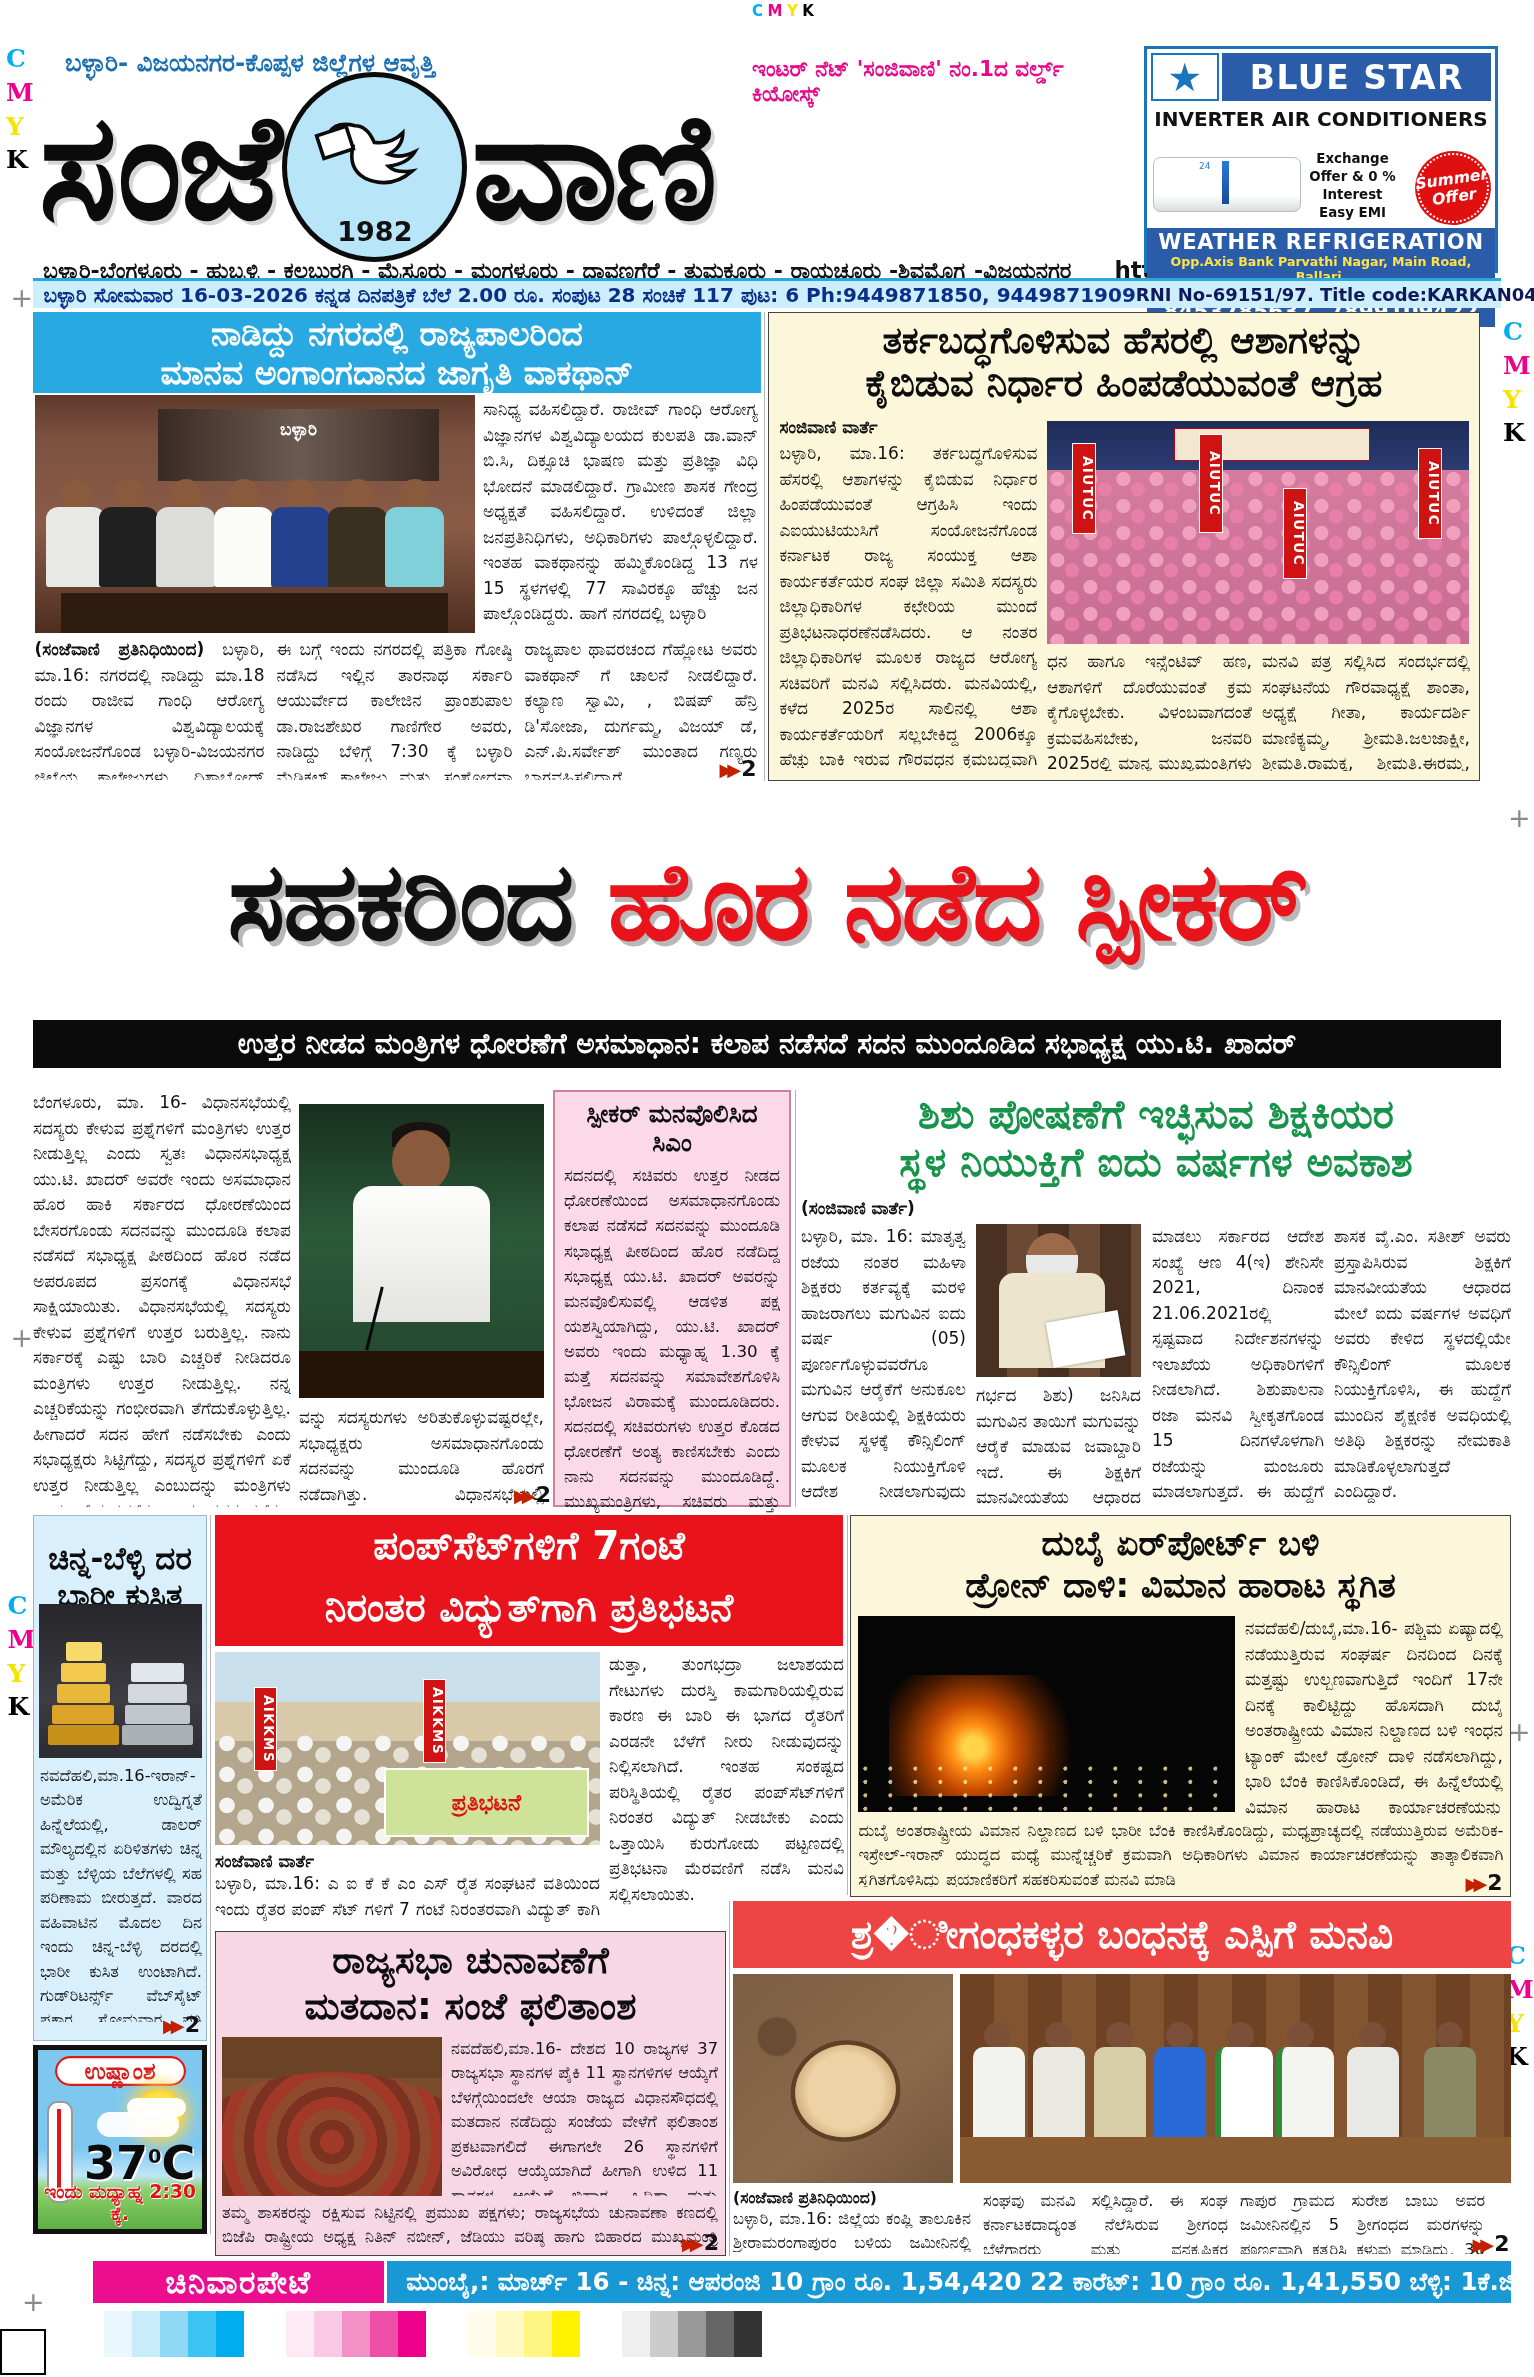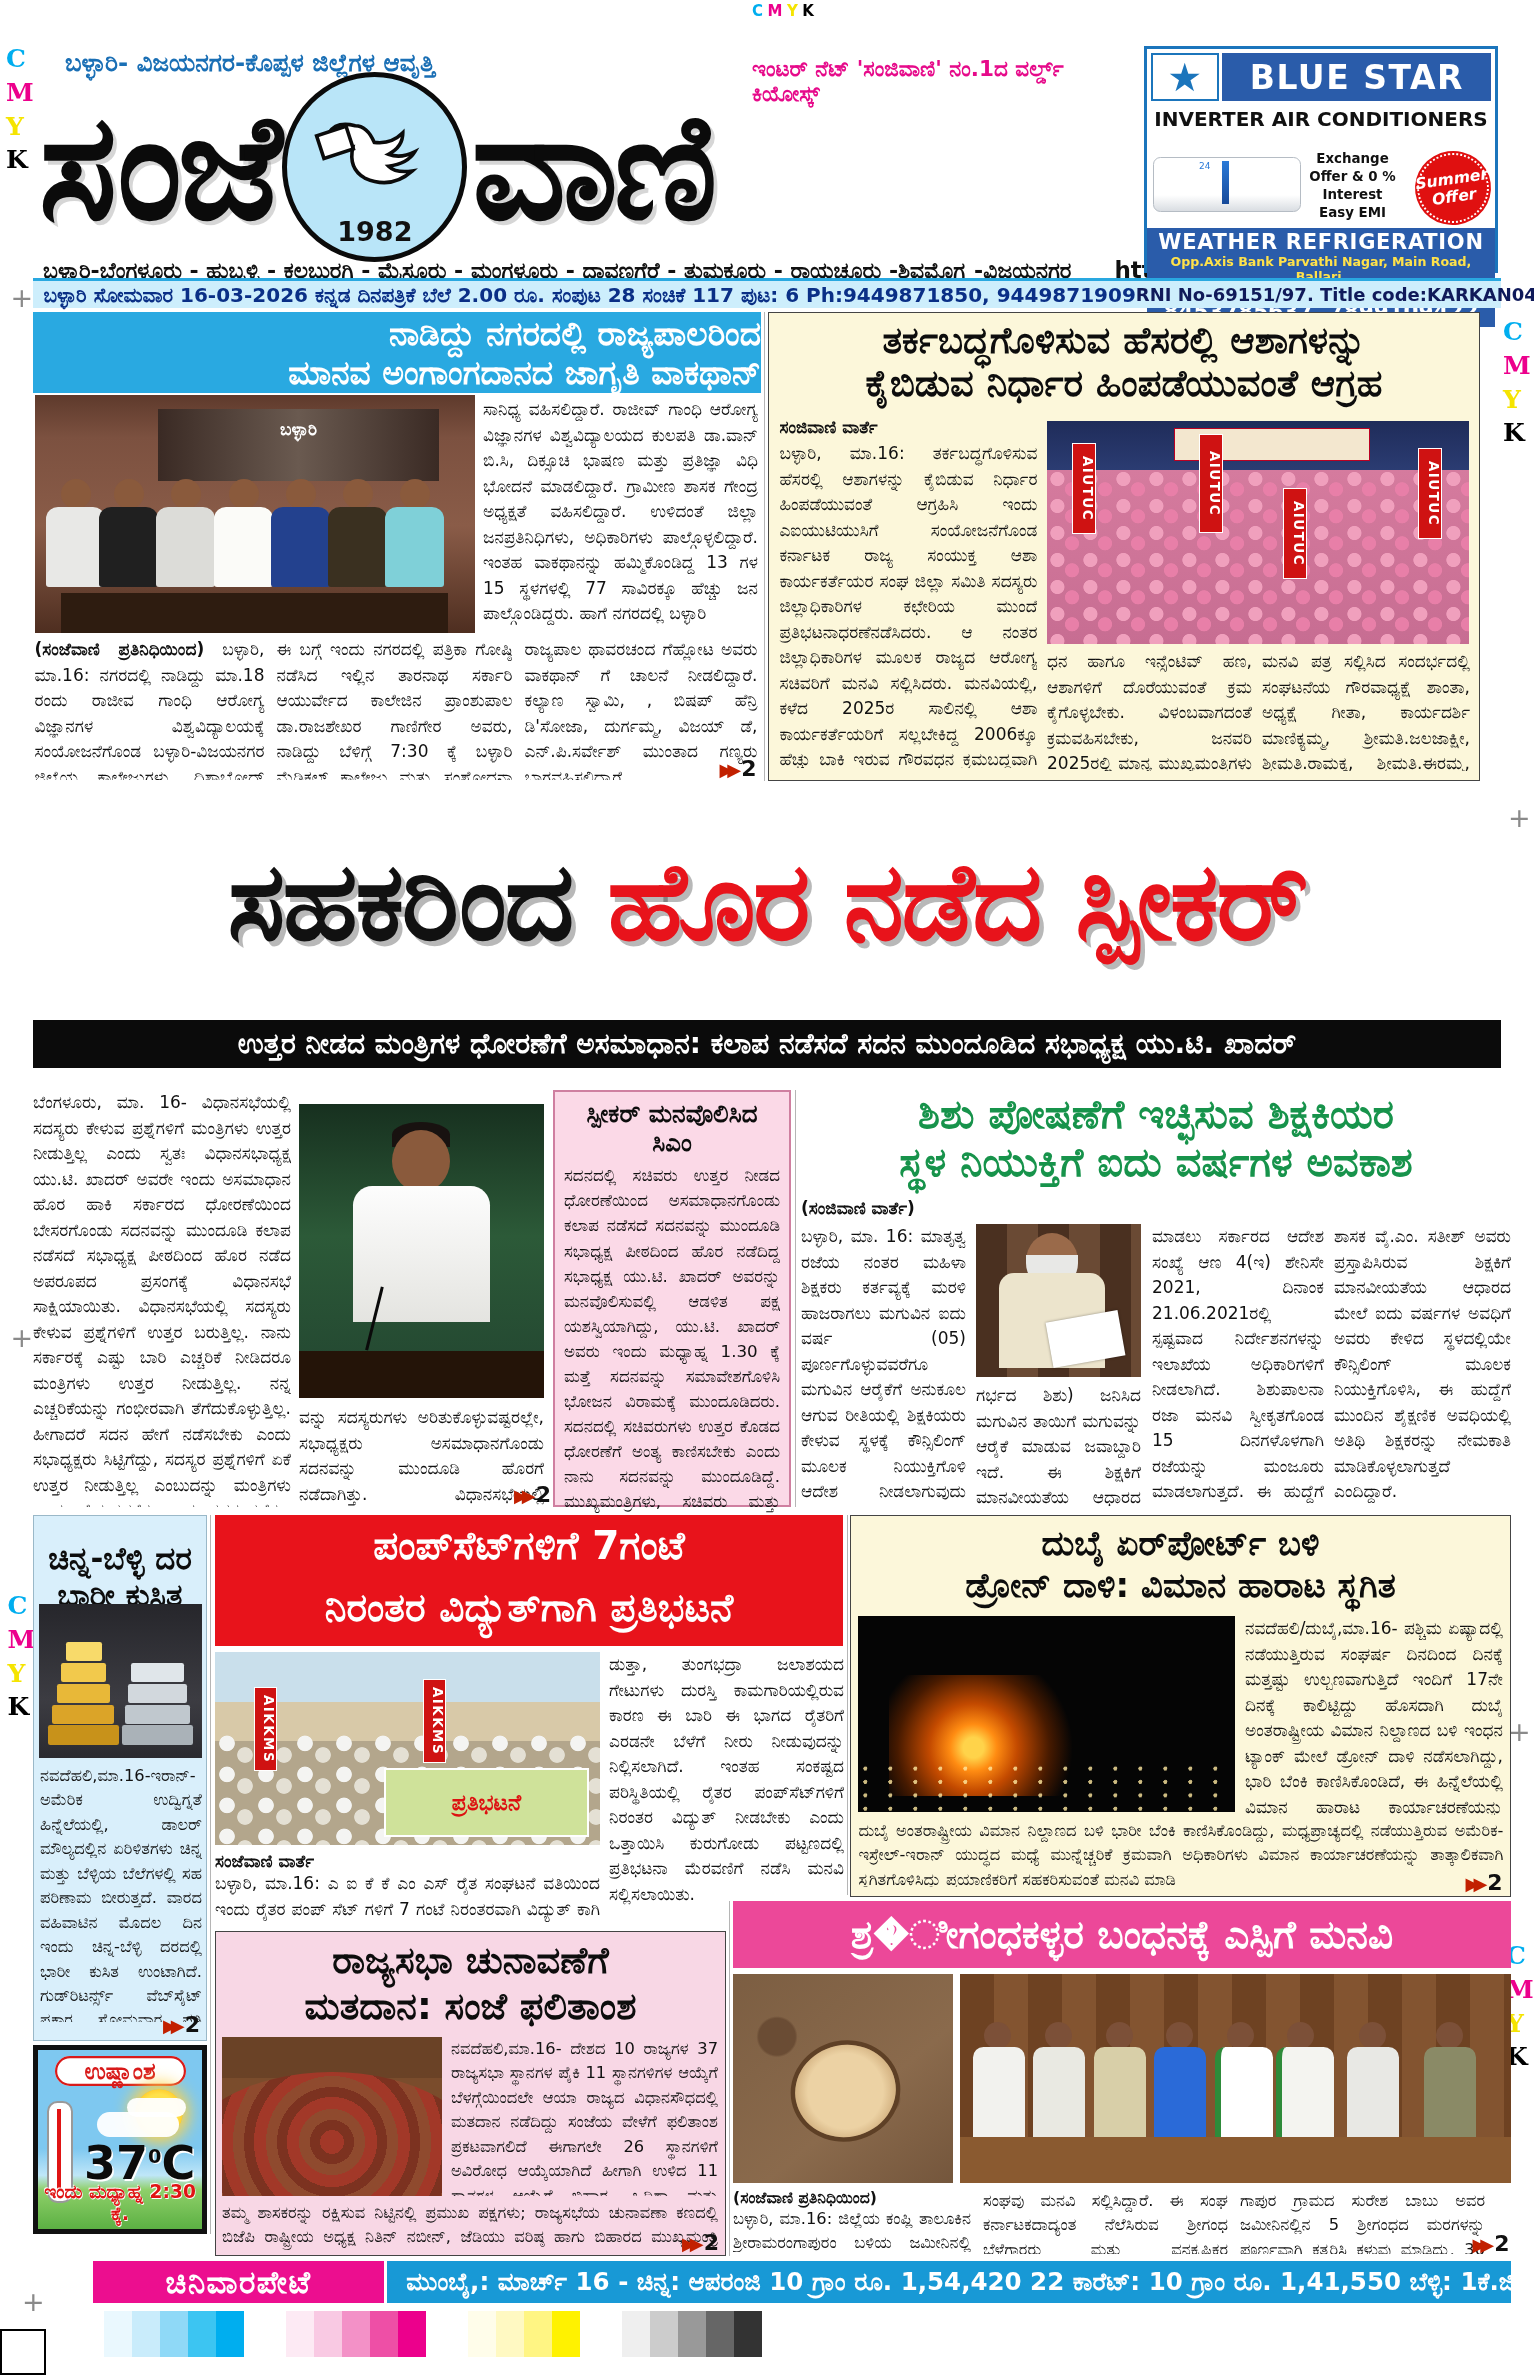--- a/index.html
+++ b/index.html
@@ -56,21 +56,21 @@
   .date-en{font-size:18px;font-weight:700;color:#101a5a;white-space:nowrap;}
   
   .headbox-blue{background:#29a9e1;color:#fff;text-align:center;font-weight:900;}
   .cream{background:#fcf7da;border:1.5px solid #444;box-sizing:border-box;}
   .pinkbox{background:#fbd9e7;border:2.2px solid #cf7fa0;box-sizing:border-box;}
   .rajbox{background:#f8d7e5;border:1.5px solid #444;box-sizing:border-box;}
   .goldbox{background:#d9effb;border:0.7px solid #9ab8c8;box-sizing:border-box;}
   .h-black{color:#0d0d0d;font-weight:900;text-align:center;}
   .h-green{color:#17934b;font-weight:900;text-align:center;}
   .redband{background:#e8131b;color:#fff;font-weight:900;text-align:center;}
-  .magband{background:#ec4899;color:#fff;font-weight:900;text-align:center;}
+  .magband{background:#ef4444;color:#fff;font-weight:900;text-align:center;}
   .byline{font-weight:800;font-size:17px;}
   .bodytxt{font-size:17px;}
   
   .banner-main{text-align:center;font-weight:900;font-size:108px;line-height:236px;letter-spacing:-2.2px;
                text-shadow:4.5px 5.2px 0 rgba(0,0,0,0.28);white-space:nowrap;}
   .banner-red{color:#e8131b;}
   .banner-strip{background:#0b0b0b;color:#fff;font-size:28px;font-weight:800;text-align:center;line-height:48px;}
   
   .ph{position:absolute;overflow:hidden;background:#777;}
   .ph-press{background:linear-gradient(180deg,#5e3a2c 0%,#7c5140 18%,#8a5c48 55%,#4e2e20 100%);}
@@ -245,21 +245,21 @@
       <div class="ad-ph">8453785637, 7899109422</div>
     </div>
   </div>
 
   <div class="abs dateline" style="left:33px;top:278px;width:1468px;height:30px;">
     <span class="date-kn">ಬಳ್ಳಾರಿ ಸೋಮವಾರ 16-03-2026 ಕನ್ನಡ ದಿನಪತ್ರಿಕೆ ಬೆಲೆ 2.00 ರೂ. ಸಂಪುಟ 28 ಸಂಚಿಕೆ 117 ಪುಟ: 6 Ph:9449871850, 9449871909</span>
     <span class="date-en">RNI No-69151/97. Title code:KARKAN04393 / Bellary / E-mail: bellary@sanjevani.com</span>
   </div>
 
   <div class="abs" style="left:33px;top:312px;width:728px;height:469px;">
-    <div class="headbox-blue" style="height:79px;font-size:33px;line-height:39px;padding-top:1.5px;text-align:right;">
+    <div class="headbox-blue" style="height:79px;font-size:33px;line-height:39px;padding-top:1.5px;">
       <div>ನಾಡಿದ್ದು ನಗರದಲ್ಲಿ ರಾಜ್ಯಪಾಲರಿಂದ</div>
       <div>ಮಾನವ ಅಂಗಾಂಗದಾನದ ಜಾಗೃತಿ ವಾಕಥಾನ್</div>
     </div>
     <div class="ph ph-press" style="left:1.5px;top:83px;width:440px;height:238px;">
       <div class="bk">ಬಳ್ಳಾರಿ</div>
       <div class="person" style="left:2%;">
           <span class="hd"></span>
           <span class="tr" style="background:#e8e8e6;"></span>
         </div>
       <div class="person" style="left:14%;">

